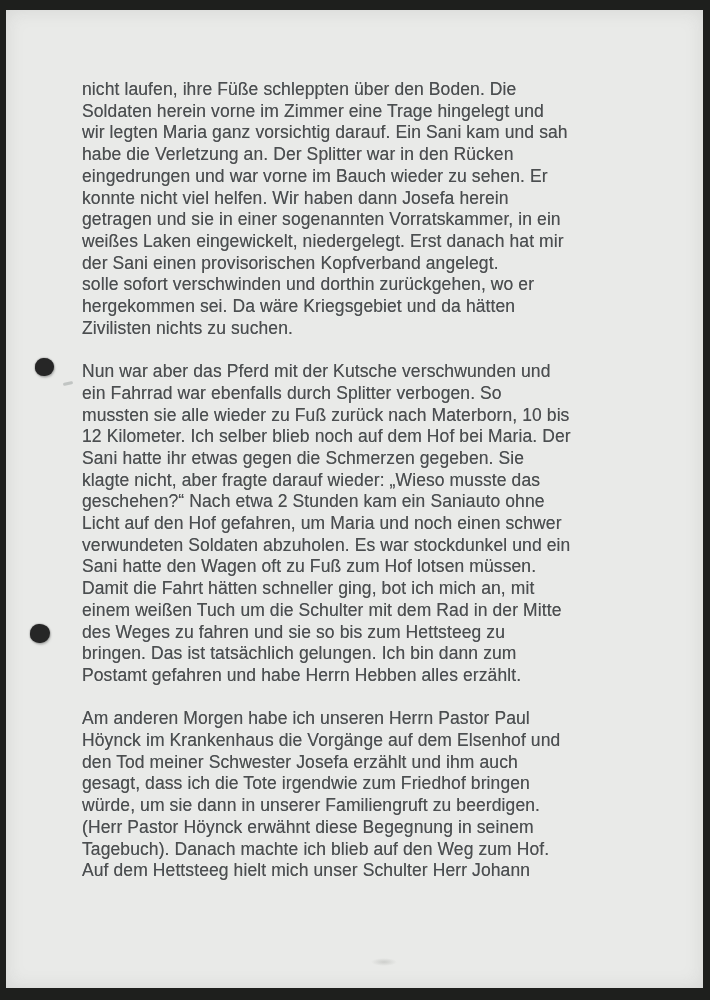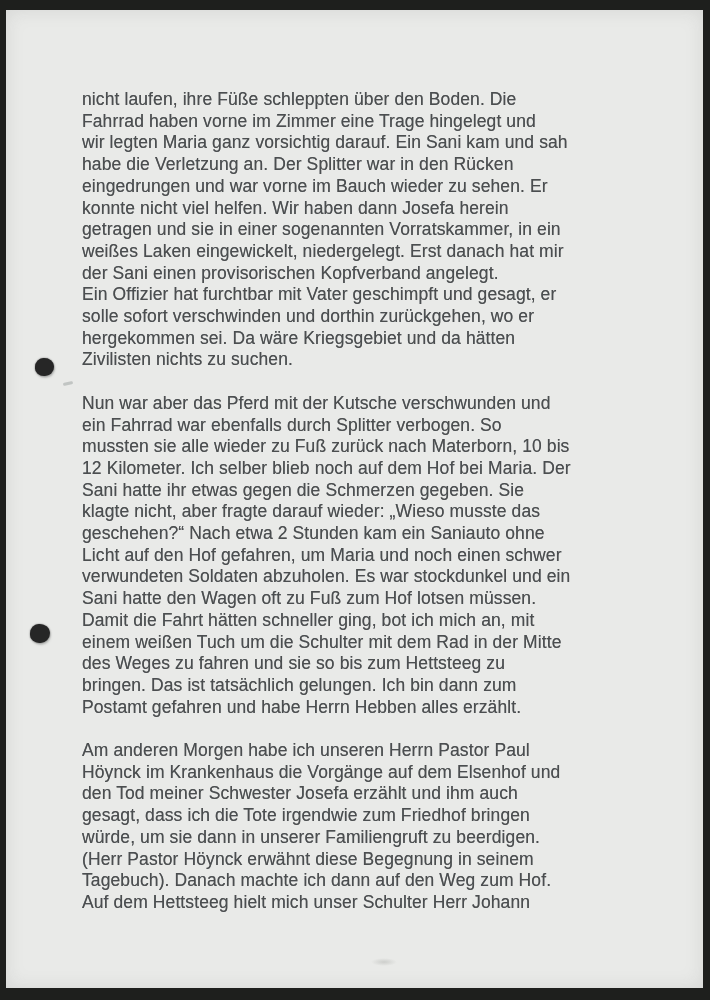--- a/index.html
+++ b/index.html
@@ -23,21 +23,21 @@
     overflow: hidden;
   }
   .paper {
     position: absolute;
     left: 6px; top: 10px; right: 7px; bottom: 12px;
     background: var(--paper);
     box-shadow: inset 0 0 18px rgba(120,122,120,0.18);
   }
   .text-block {
     position: absolute;
-    left: 76px; top: 79px;
+    left: 76px; top: 69px;
     font-size: 17.5px;
     line-height: 21.7px;
     color: var(--text);
     letter-spacing: 0.1px;
     text-shadow: 0 0 0.5px rgba(75,78,80,0.65);
   }
   .paragraph { margin: 0 0 21.7px 0; }
   .paragraph:last-child { margin-bottom: 12px; }
   .line { white-space: nowrap; }
   .hole-punch {
@@ -66,29 +66,28 @@
   }
 </style>
 </head>
 <body>
 
 <div class="scan-frame">
   <div class="paper">
     <div class="text-block" id="text-container">
         <div class="paragraph">
           <div class="line">nicht laufen, ihre Füße schleppten über den Boden. Die</div>
-          <div class="line">Fahrrad haben vorne im Zimmer eine Trage hingelegt und</div>
+          <div class="line">Soldaten herein vorne im Zimmer eine Trage hingelegt und</div>
           <div class="line">wir legten Maria ganz vorsichtig darauf. Ein Sani kam und sah</div>
           <div class="line">habe die Verletzung an. Der Splitter war in den Rücken</div>
           <div class="line">eingedrungen und war vorne im Bauch wieder zu sehen. Er</div>
           <div class="line">konnte nicht viel helfen. Wir haben dann Josefa herein</div>
           <div class="line">getragen und sie in einer sogenannten Vorratskammer, in ein</div>
           <div class="line">weißes Laken eingewickelt, niedergelegt. Erst danach hat mir</div>
           <div class="line">der Sani einen provisorischen Kopfverband angelegt.</div>
-          <div class="line">Ein Offizier hat furchtbar mit Vater geschimpft und gesagt, er</div>
           <div class="line">solle sofort verschwinden und dorthin zurückgehen, wo er</div>
           <div class="line">hergekommen sei. Da wäre Kriegsgebiet und da hätten</div>
           <div class="line">Zivilisten nichts zu suchen.</div>
         </div>
         <div class="paragraph">
           <div class="line">Nun war aber das Pferd mit der Kutsche verschwunden und</div>
           <div class="line">ein Fahrrad war ebenfalls durch Splitter verbogen. So</div>
           <div class="line">mussten sie alle wieder zu Fuß zurück nach Materborn, 10 bis</div>
           <div class="line">12 Kilometer. Ich selber blieb noch auf dem Hof bei Maria. Der</div>
           <div class="line">Sani hatte ihr etwas gegen die Schmerzen gegeben. Sie</div>
@@ -103,21 +102,21 @@
           <div class="line">bringen. Das ist tatsächlich gelungen. Ich bin dann zum</div>
           <div class="line">Postamt gefahren und habe Herrn Hebben alles erzählt.</div>
         </div>
         <div class="paragraph">
           <div class="line">Am anderen Morgen habe ich unseren Herrn Pastor Paul</div>
           <div class="line">Höynck im Krankenhaus die Vorgänge auf dem Elsenhof und</div>
           <div class="line">den Tod meiner Schwester Josefa erzählt und ihm auch</div>
           <div class="line">gesagt, dass ich die Tote irgendwie zum Friedhof bringen</div>
           <div class="line">würde, um sie dann in unserer Familiengruft zu beerdigen.</div>
           <div class="line">(Herr Pastor Höynck erwähnt diese Begegnung in seinem</div>
-          <div class="line">Tagebuch). Danach machte ich dann auf den Weg zum Hof.</div>
+          <div class="line">Tagebuch). Danach machte ich blieb auf den Weg zum Hof.</div>
           <div class="line">Auf dem Hettsteeg hielt mich unser Schulter Herr Johann</div>
         </div>
       </div>
     <div class="smudge"></div>
   </div>
   <div class="hole-punch h1"></div>
   <div class="hole-punch h2"></div>
   <div class="scan-artifact"></div>
 </div>
 

